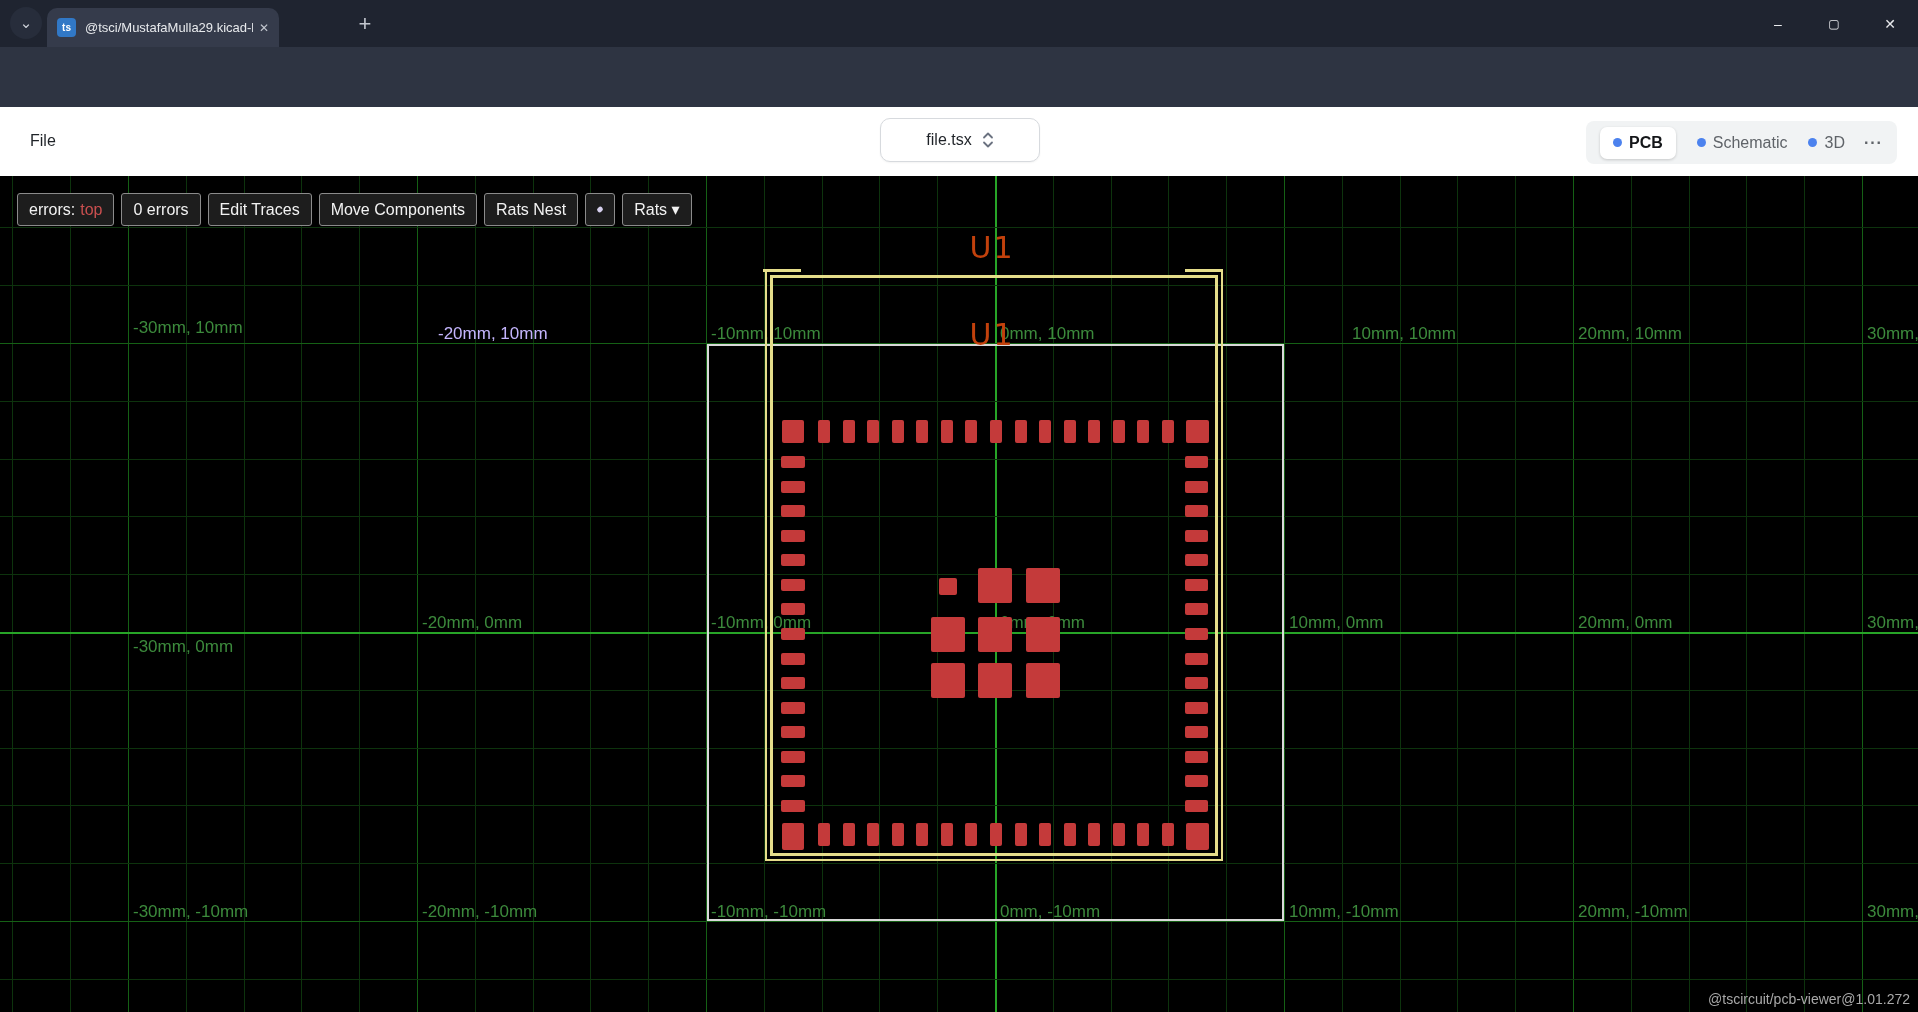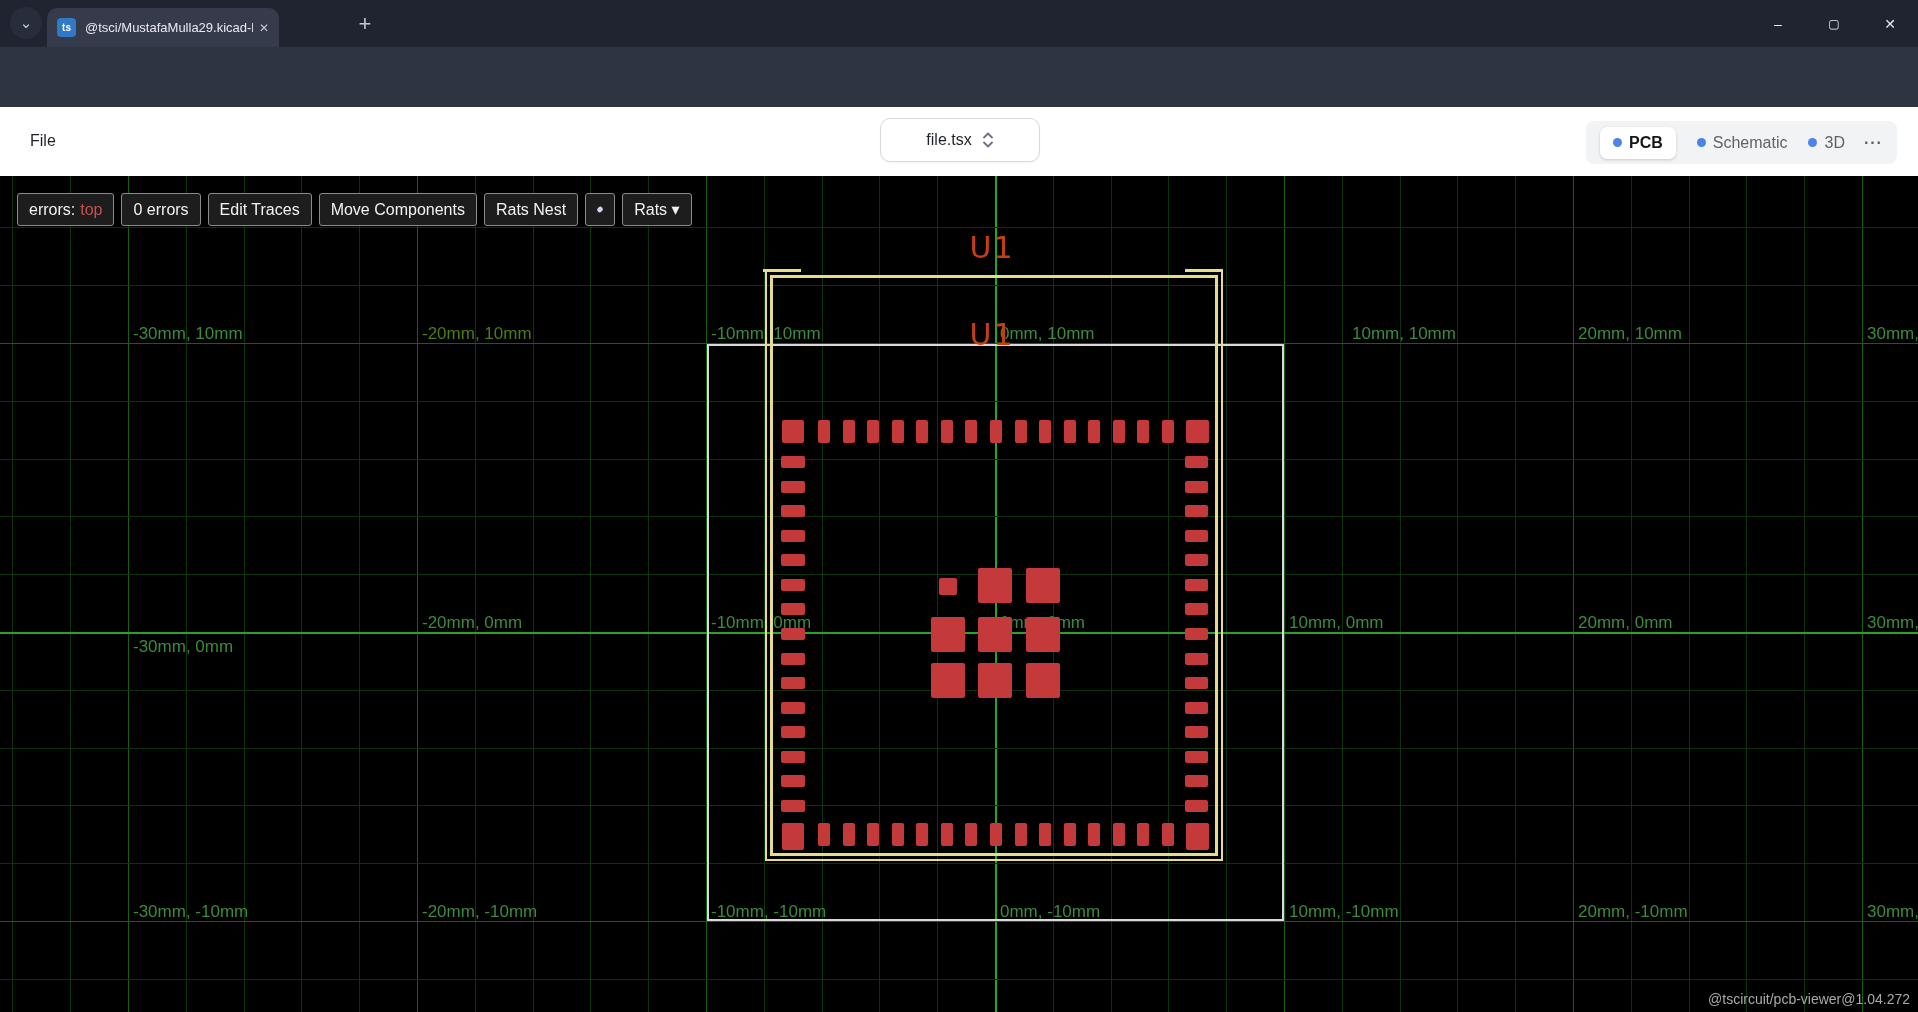--- a/index.html
+++ b/index.html
@@ -180,22 +180,22 @@
       <div class="hline" style="top: 398.2px; left: 0px; height: 1px; width: 1918px; background: rgb(13, 51, 13);"></div>
       <div class="hline" style="top: 456px; left: 0px; height: 2px; width: 1918px; background: rgb(39, 164, 39);"></div>
       <div class="hline" style="top: 513.8px; left: 0px; height: 1px; width: 1918px; background: rgb(13, 51, 13);"></div>
       <div class="hline" style="top: 571.6px; left: 0px; height: 1px; width: 1918px; background: rgb(13, 51, 13);"></div>
       <div class="hline" style="top: 629.4px; left: 0px; height: 1px; width: 1918px; background: rgb(13, 51, 13);"></div>
       <div class="hline" style="top: 687.2px; left: 0px; height: 1px; width: 1918px; background: rgb(13, 51, 13);"></div>
       <div class="hline" style="top: 745px; left: 0px; height: 1px; width: 1918px; background: rgb(21, 96, 21);"></div>
       <div class="hline" style="top: 802.8px; left: 0px; height: 1px; width: 1918px; background: rgb(13, 51, 13);"></div>
     </div>
   <div id="labellayer">
-      <div class="grid-label" style="left: 133px; top: 148px; color: rgb(60, 138, 60);">-30mm, 10mm</div>
-      <div class="grid-label" style="left: 422px; top: 148px; color: #4d7c0f;">-20mm, 10mm</div>
+      <div class="grid-label" style="left: 133px; top: 142px; color: rgb(60, 138, 60);">-30mm, 10mm</div>
+      <div class="grid-label" style="left: 438px; top: 148px; color: #c4b5fd;">-20mm, 10mm</div>
       <div class="grid-label" style="left: 711px; top: 148px; color: rgb(60, 138, 60);">-10mm, 10mm</div>
       <div class="grid-label" style="left: 1000px; top: 148px; color: rgb(60, 138, 60);">0mm, 10mm</div>
       <div class="grid-label" style="left: 1352px; top: 148px; color: rgb(60, 138, 60);">10mm, 10mm</div>
       <div class="grid-label" style="left: 1578px; top: 148px; color: rgb(60, 138, 60);">20mm, 10mm</div>
       <div class="grid-label" style="left: 1867px; top: 148px; color: rgb(60, 138, 60);">30mm, 10mm</div>
       <div class="grid-label" style="left: 133px; top: 437px; color: rgb(60, 138, 60); margin-top: 24px;">-30mm, 0mm</div>
       <div class="grid-label" style="left: 422px; top: 437px; color: rgb(60, 138, 60);">-20mm, 0mm</div>
       <div class="grid-label" style="left: 711px; top: 437px; color: rgb(60, 138, 60);">-10mm, 0mm</div>
       <div class="grid-label" style="left: 1000px; top: 437px; color: rgb(60, 138, 60);">0mm, 0mm</div>
       <div class="grid-label" style="left: 1289px; top: 437px; color: rgb(60, 138, 60);">10mm, 0mm</div>
@@ -284,21 +284,21 @@
       <div class="pad" style="left: 931px; top: 441px; width: 34px; height: 35px; background: rgb(196, 58, 58);"></div>
       <div class="pad" style="left: 978px; top: 441px; width: 34px; height: 35px; background: rgb(196, 58, 58);"></div>
       <div class="pad" style="left: 1026px; top: 441px; width: 34px; height: 35px; background: rgb(196, 58, 58);"></div>
       <div class="pad" style="left: 931px; top: 487px; width: 34px; height: 35px; background: rgb(196, 58, 58);"></div>
       <div class="pad" style="left: 978px; top: 487px; width: 34px; height: 35px; background: rgb(196, 58, 58);"></div>
       <div class="pad" style="left: 1026px; top: 487px; width: 34px; height: 35px; background: rgb(196, 58, 58);"></div>
       <div class="pad" style="left: 939px; top: 402px; width: 18px; height: 17px; background: rgb(196, 58, 58);"></div>
     </div>
   <div id="refdes-top" class="refdes">U1</div>
   <div id="refdes-mid" class="refdes">U1</div>
-  <div id="version">@tscircuit/pcb-viewer@1.04.272</div>
+  <div id="version">@tscircuit/pcb-viewer@1.01.272</div>
 </div>
 
 <div id="pcb-toolbar">
   <div class="tbtn">
     <span>errors:</span>
     <span id="layer-value">top</span>
   </div>
   <div class="tbtn">0 errors</div>
   <div class="tbtn">Edit Traces</div>
   <div class="tbtn">Move Components</div>

